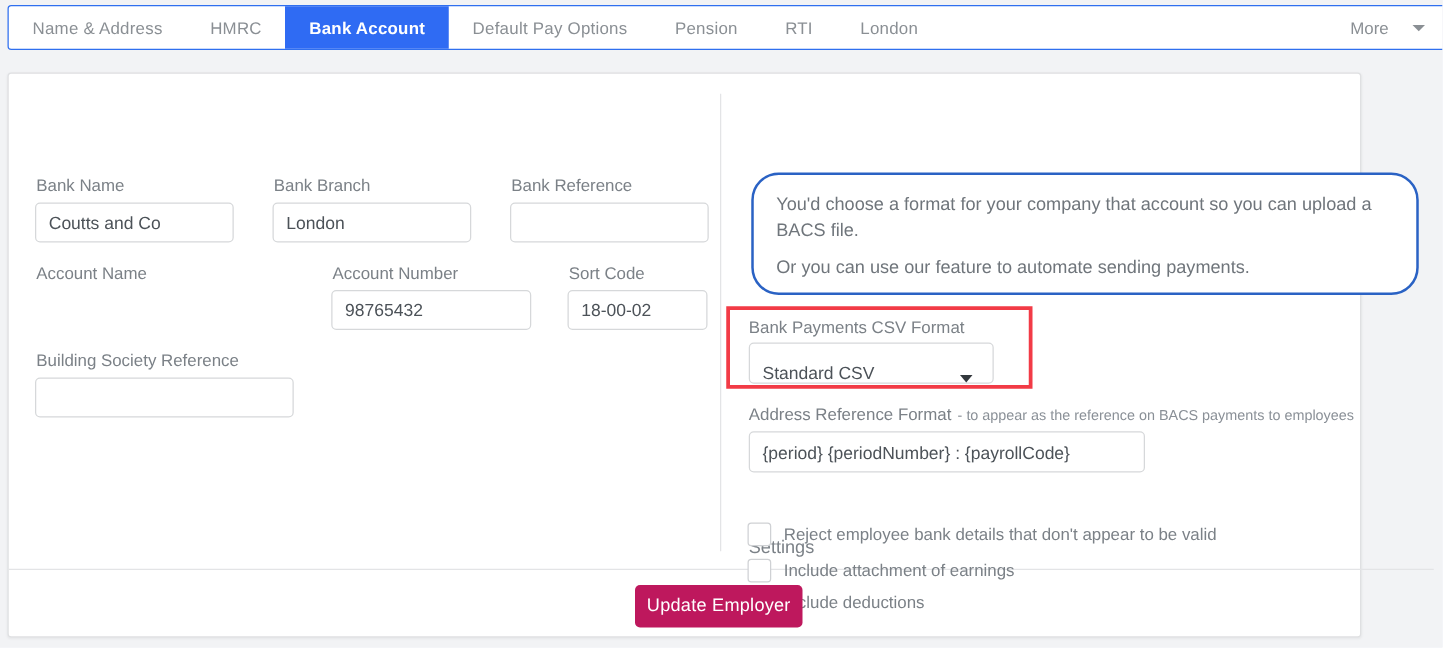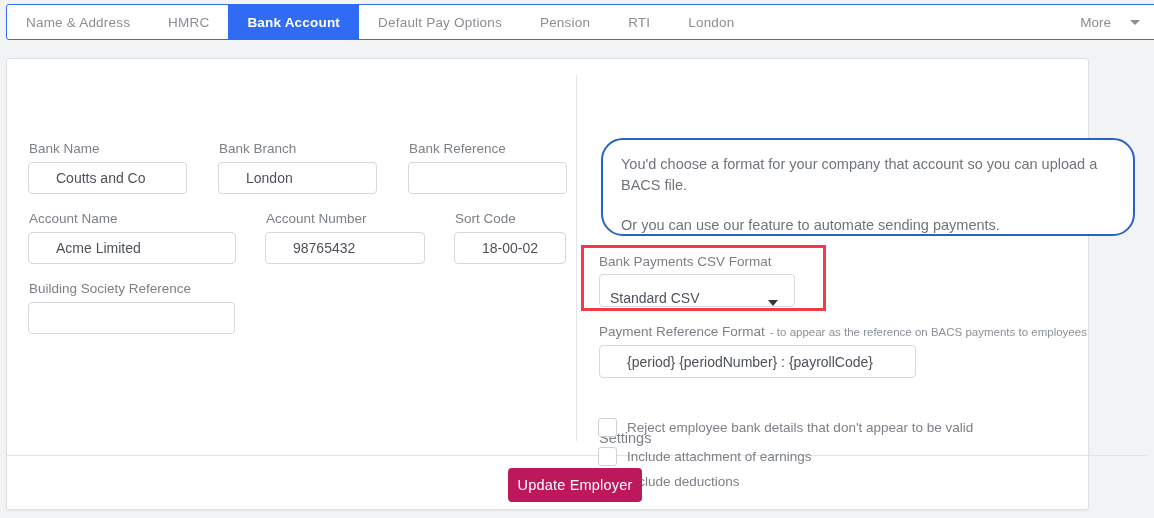--- a/index.html
+++ b/index.html
@@ -106,21 +106,21 @@
   .fld-input {
     position: absolute;
     box-sizing: border-box;
     height: 32px;
     background: #ffffff;
     border: 1px solid #d6d8da;
     border-radius: 4px;
     font-family: "Liberation Sans", sans-serif;
     font-size: 14px;
     color: #4c5258;
-    padding: 0 27px;
+    padding: 0 10px;
     outline: none;
   }
   .fld-input::placeholder { color: #b9bcc0; }
 
   
   #lbl-bank-name      { left: 22px;  top: 82px; }
   #inp-bank-name      { left: 21px;  top: 103px; width: 159px; }
   #lbl-bank-branch    { left: 212px; top: 82px; }
   #inp-bank-branch    { left: 211px; top: 103px; width: 159px; }
   #lbl-bank-reference { left: 402px; top: 82px; }
@@ -147,21 +147,21 @@
     border: 2px solid #2a62c4;
     border-radius: 22px;
     background: #ffffff;
     padding: 14px 18px 0 18px;
   }
   .info-line {
     font-size: 14.5px;
     color: #6f757b;
     line-height: 21px;
   }
-  .info-line.second { margin-top: 19px; }
+  .info-line.second { margin-top: 8px; }
 
   .redbox {
     position: absolute;
     left: 574px;
     top: 186px;
     width: 245px;
     height: 66px;
     box-sizing: border-box;
     border: 3px solid #f23b46;
     background: transparent;
@@ -303,21 +303,20 @@
     <label class="fld-label" id="lbl-bank-name">Bank Name</label>
     <input class="fld-input" id="inp-bank-name" type="text" value="Coutts and Co" style="">
 
     <label class="fld-label" id="lbl-bank-branch">Bank Branch</label>
     <input class="fld-input" id="inp-bank-branch" type="text" value="London" style="">
 
     <label class="fld-label" id="lbl-bank-reference">Bank Reference</label>
     <input class="fld-input" id="inp-bank-reference" type="text" value="" style="">
 
     <label class="fld-label" id="lbl-account-name">Account Name</label>
-    <input class="fld-input" id="inp-account-name" type="text" value="Acme Limited" style="">
 
     <label class="fld-label" id="lbl-account-number">Account Number</label>
     <input class="fld-input" id="inp-account-number" type="text" value="98765432" style="">
 
     <label class="fld-label" id="lbl-sort-code">Sort Code</label>
     <input class="fld-input" id="inp-sort-code" type="text" value="18-00-02" style="">
 
     <label class="fld-label" id="lbl-building-soc">Building Society Reference</label>
     <input class="fld-input" id="inp-building-soc" type="text" value="" style="">
 
@@ -327,21 +326,21 @@
     </div>
 
     <label class="fld-label" id="lbl-csv-format">Bank Payments CSV Format</label>
     <div class="select-wrap">
       <span class="select-value">Standard CSV</span>
       <span class="caret-dd"></span>
     </div>
     <div class="redbox"></div>
 
     <div class="fld-label" id="lbl-payref">
-      <span class="payref-main">Payment Reference Format</span>
+      <span class="payref-main">Address Reference Format</span>
       <span class="payref-sub">- to appear as the reference on BACS payments to employees</span>
     </div>
     <input class="fld-input" id="inp-payref" type="text" value="{period} {periodNumber} : {payrollCode}" style="">
 
     <div class="fld-label" id="lbl-settings">Settings</div>
 
     <div class="check-row" id="chk-row-0">
       <span class="checkbox"></span>
       <span class="check-label">Reject employee bank details that don't appear to be valid</span>
     </div>

